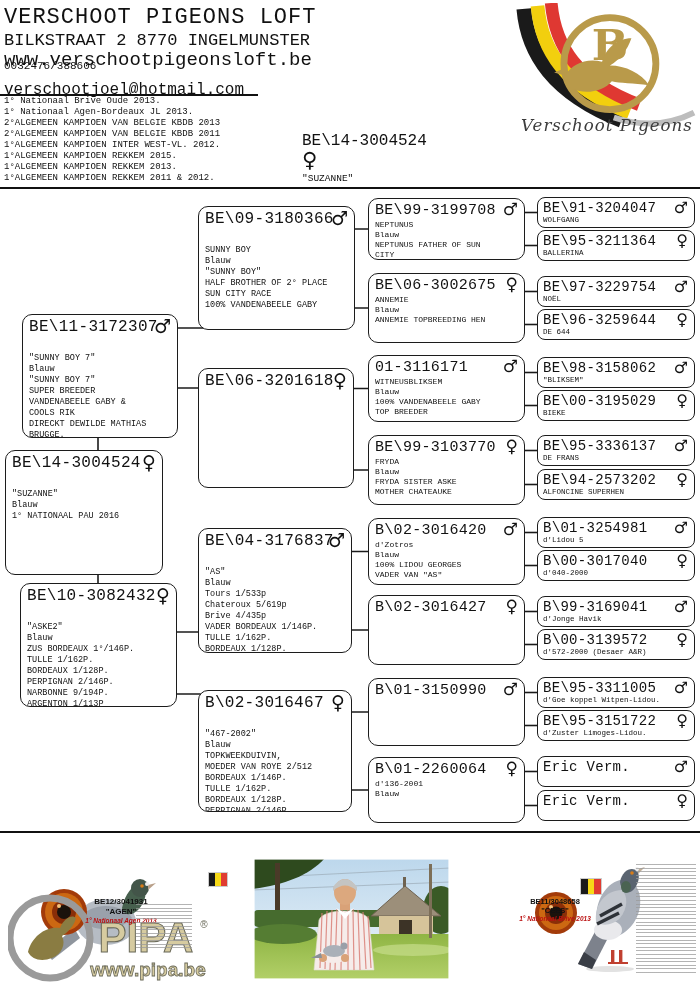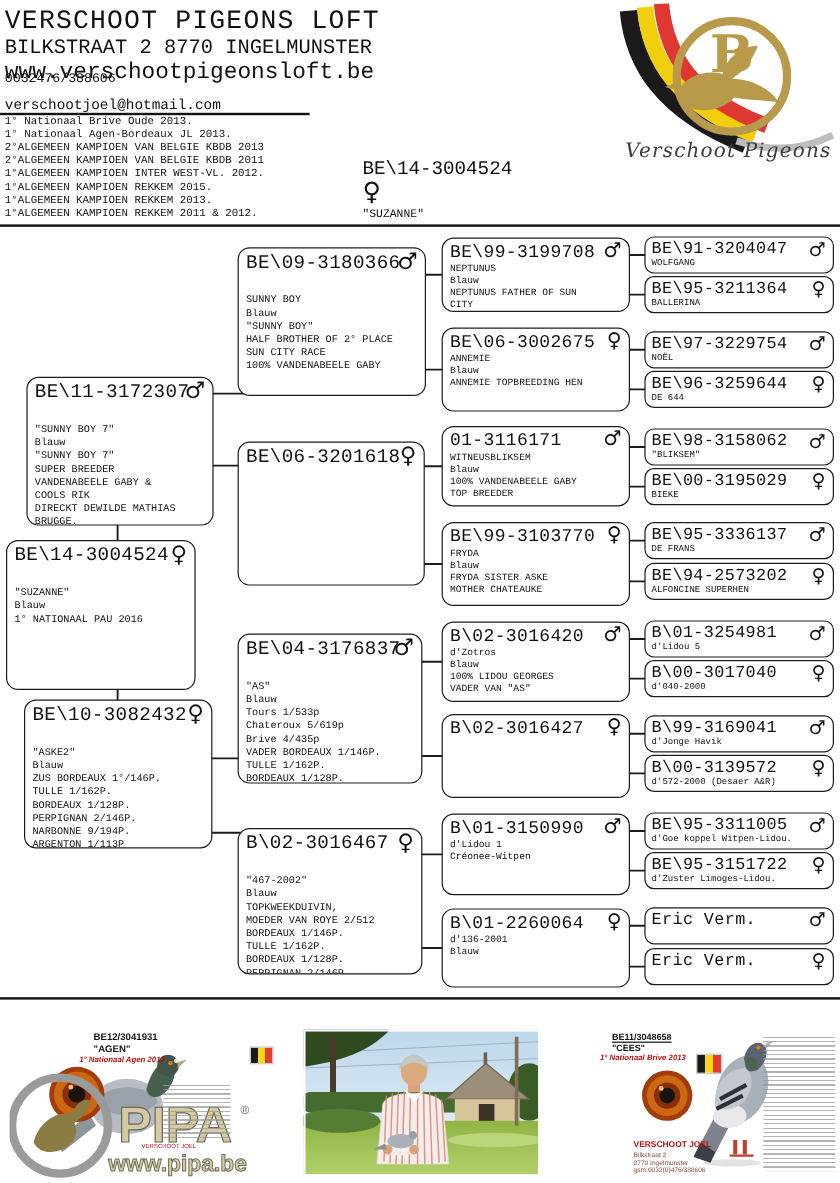--- a/index.html
+++ b/index.html
@@ -6,21 +6,21 @@
   body{
     width:700px;height:986px;position:relative;background:#fff;overflow:hidden;
     font-family:"Liberation Mono","DejaVu Sans Mono",monospace;color:#111;
   }
   .abs{position:absolute;}
   
   .loft-name{left:4px;top:5px;font-size:22px;letter-spacing:1px;white-space:nowrap;}
   .loft-address{left:4px;top:31px;font-size:17px;white-space:nowrap;}
   .loft-site{left:4px;top:49px;font-size:19px;white-space:nowrap;}
   .loft-phone{left:4px;top:60px;font-size:11px;}
-  .loft-email{left:4px;top:81px;font-size:12px;}
+  .loft-email{left:4px;top:81px;font-size:16px;}
   .rule{background:#111;height:2px;}
   .achievements{left:4px;top:96px;font-size:9px;line-height:11px;white-space:pre;}
   
   .subject-label{left:302px;top:132px;width:160px;}
   .subject-label .ring{font-size:16px;white-space:nowrap;}
   .subject-label .sexbig{font-size:21px;font-weight:bold;font-family:"DejaVu Sans",sans-serif;line-height:20px;}
   .subject-label .name{font-size:9.5px;margin-top:3px;}
   
   #pedigree{position:absolute;left:0;top:0;width:700px;height:986px;}
   #tree-svg{position:absolute;left:0;top:0;pointer-events:none;}
@@ -32,21 +32,21 @@
   .pbox .lines{font-size:8.5px;line-height:11px;white-space:pre;margin-top:17px;}
   .pbox.mid .ring{font-size:15px;}
   .pbox.mid .lines{font-size:8px;line-height:10px;margin-top:1px;}
   .pbox.mid .sex{font-size:17px;}
   .pbox.small{border-radius:8px;padding:2px 5px;}
   .pbox.small .ring{font-size:14px;}
   .pbox.small .sub{font-size:7.5px;line-height:8px;white-space:nowrap;}
   .pbox.small .sex{font-size:16px;top:2px;}
   
   .card{position:absolute;background:#fff;font-family:"Liberation Sans","DejaVu Sans",sans-serif;}
-  .card .ctext{position:absolute;text-align:left;white-space:nowrap;}
+  .card .ctext{position:absolute;text-align:center;white-space:nowrap;margin-top:37px;}
   .card .bold{font-weight:bold;}
   .red{color:#bb1111;}
   .flag{position:absolute;background:linear-gradient(to right,#1a1a1a 0 33%,#f7d917 33% 66%,#e03c31 66% 100%);
         border:1px solid #ccc;}
   .fineprint{position:absolute;background:repeating-linear-gradient(to bottom,#9a9a9a 0 1px,transparent 1px 3.6px);opacity:.75;}
 </style>
 </head>
 <body>
 
 <div class="abs loft-name">VERSCHOOT PIGEONS LOFT</div>
@@ -228,22 +228,20 @@
 100% LIDOU GEORGES
 VADER VAN "AS"</div>
     </div>
     <div class="pbox mid" style="left: 368px; top: 595px; width: 157px; height: 70px;">
       <span class="sex">♀</span>
       <div class="ring">B\02-3016427</div>
     </div>
     <div class="pbox mid" style="left: 368px; top: 678px; width: 157px; height: 68px;">
       <span class="sex">♂</span>
       <div class="ring">B\01-3150990</div>
-      <div class="lines">d'Lidou 1
-Créonee-Witpen</div>
     </div>
     <div class="pbox mid" style="left: 368px; top: 757px; width: 157px; height: 66px;">
       <span class="sex">♀</span>
       <div class="ring">B\01-2260064</div>
       <div class="lines">d'136-2001
 Blauw</div>
     </div>
     <div class="pbox small" style="left: 537px; top: 197px; width: 158px; height: 31px;">
       <span class="sex">♂</span>
       <div class="ring">BE\91-3204047</div>
@@ -416,21 +414,21 @@
     <circle cx="152" cy="17" r="1.8" fill="#d87c18"></circle>
     <rect x="131" y="94" width="3.4" height="12" fill="#c04030"></rect>
     <rect x="139" y="94" width="3.4" height="12" fill="#c04030"></rect>
     <path d="M128,107 L140,107 M136,107 L148,107" stroke="#c04030" stroke-width="2"></path>
     <circle cx="76" cy="57" r="21" fill="#a33b0a"></circle>
     <circle cx="76" cy="57" r="17" fill="#cc6812"></circle>
     <circle cx="76" cy="57" r="11" fill="#8a2e08"></circle>
     <circle cx="76" cy="57" r="6.5" fill="#1a120c"></circle>
     <circle cx="71" cy="51" r="2" fill="#f4c27a"></circle>
   </svg>
-  <div class="ctext bold" style="left:30px;top:4px;width:90px;font-size:7.5px;text-decoration:underline;">BE11/3048658</div>
+  <div class="ctext bold" style="left:30px;top:4px;width:90px;font-size:7.5px;">BE11/3048658</div>
   <div class="ctext bold" style="left:30px;top:13px;width:90px;font-size:7.5px;">"CEES"</div>
   <div class="ctext red" style="left:20px;top:22px;width:110px;font-size:6.5px;font-style:italic;font-weight:bold;">1° Nationaal Brive 2013</div>
   <div class="flag" style="left:100px;top:22px;width:20px;height:15px;"></div>
   <div class="ctext bold red" style="left:48px;top:95px;width:95px;font-size:7px;">VERSCHOOT JOEL</div>
   <div class="ctext" style="left:48px;top:104px;width:95px;font-size:5.5px;line-height:6.5px;white-space:pre;color:#8a4a3a;">Bilkstraat 2
 8770 Ingelmunster
 gsm:0032(0)476/388606</div>
   <div class="fineprint" style="left:156px;top:8px;width:60px;height:112px;"></div>
 </div>
 

